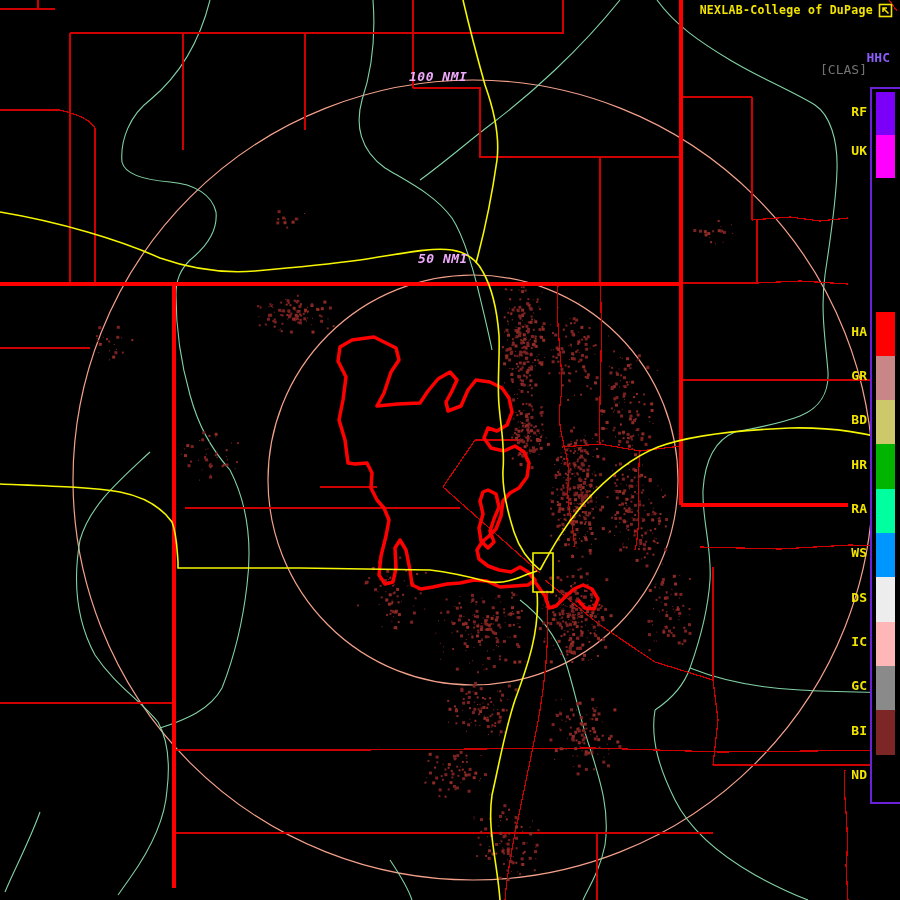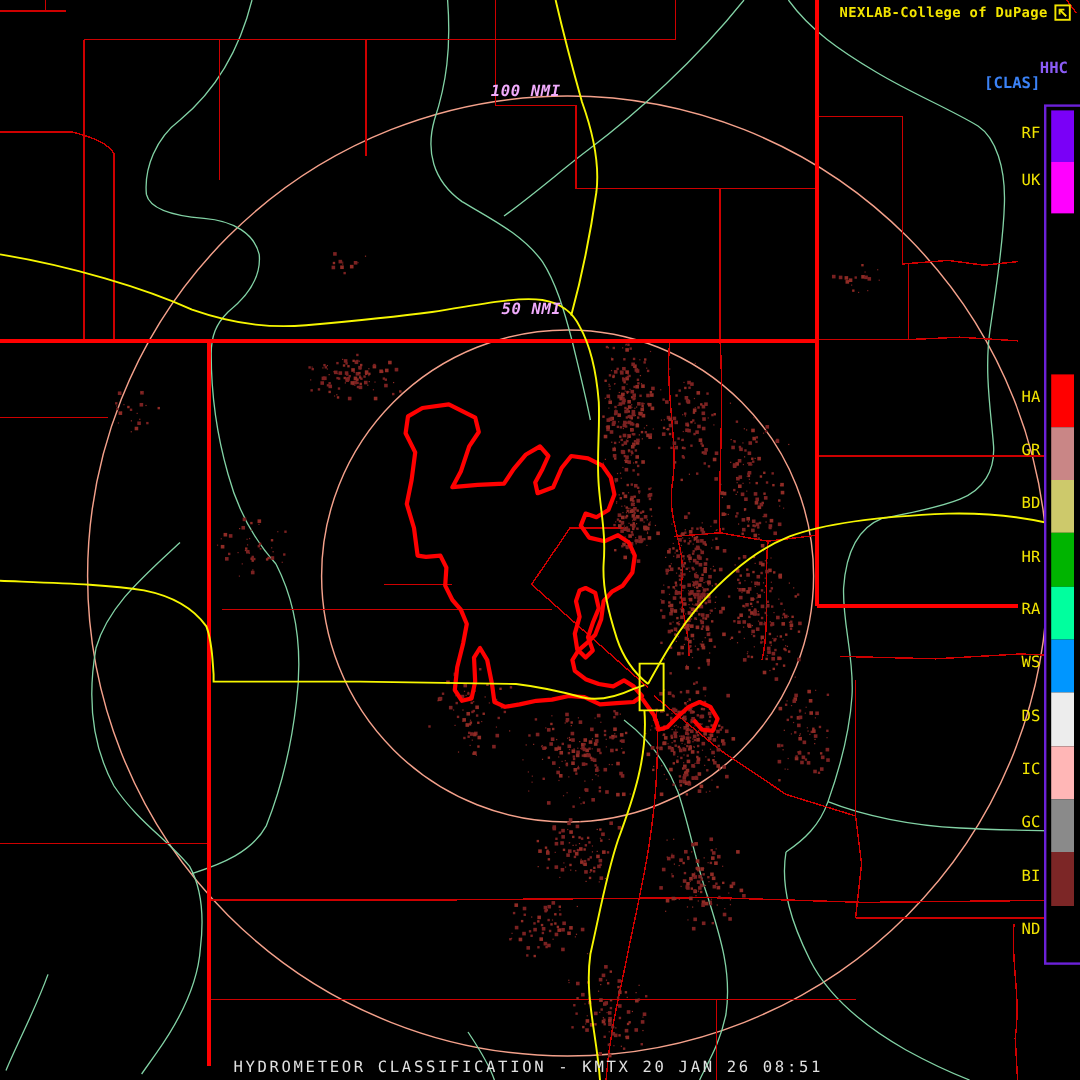--- a/index.html
+++ b/index.html
@@ -3,25 +3,25 @@
 <meta charset="utf-8">
 <style>
   html,body{margin:0;padding:0;background:#000;}
   .screen{position:relative;width:900px;height:900px;background:#000;overflow:hidden;
           font-family:"DejaVu Sans Mono","Liberation Mono",monospace;}
   svg.map{position:absolute;left:0;top:0;}
   .overlay{position:absolute;pointer-events:none;}
   .title{right:27px;top:3px;color:#f2e400;font-size:11.5px;font-weight:bold;letter-spacing:.3px;}
   .page-icon{position:absolute;right:7px;top:3px;width:15px;height:15px;}
   .prod{right:10px;top:50px;color:#8b5cf6;font-size:13px;font-weight:bold;}
-  .mode{right:33px;top:62px;color:#3b82f6;font-size:13px;font-weight:bold;margin-left:32px;}
+  .mode{right:33px;top:62px;color:#737373;font-size:13px;font-weight:normal;margin-left:32px;}
   .legend-bar{position:absolute;left:870px;top:87px;width:19px;border:2px solid #6B21D8;
               background:#000;padding:3px 5px 3px 4px;}
   .legend-bar .seg{width:19px;}
-  .lglbl{position:absolute;right:33px;color:#f2e400;font-size:13px;font-weight:normal;line-height:15px;}
+  .lglbl{position:absolute;right:33px;color:#f2e400;font-size:13px;font-weight:bold;line-height:15px;}
   .ringlbl{color:#f0abfc;font-size:13px;font-weight:bold;font-style:italic;letter-spacing:.5px;}
   .r100{left:409px;top:69px;}
   .r50{left:418px;top:251px;}
   .status{left:50%;transform:translateX(-52%);bottom:3px;color:#e0e0e0;font-size:13px;
           letter-spacing:2.2px;white-space:nowrap;}
 </style>
 </head>
 <body>
 
 <div class="screen">
@@ -2296,15 +2296,14 @@
       <div class="lglbl" style="top: 589.5px;">DS</div>
       <div class="lglbl" style="top: 634px;">IC</div>
       <div class="lglbl" style="top: 678px;">GC</div>
       <div class="lglbl" style="top: 722.5px;">BI</div>
       <div class="lglbl" style="top: 767px;">ND</div>
     </div>
 
   <div class="overlay ringlbl r100">100 NMI</div>
   <div class="overlay ringlbl r50">50 NMI</div>
 
-  <div class="overlay status">HYDROMETEOR CLASSIFICATION - KMTX 20 JAN 26 08:51</div>
 
 </div>
 
 </body></html>

